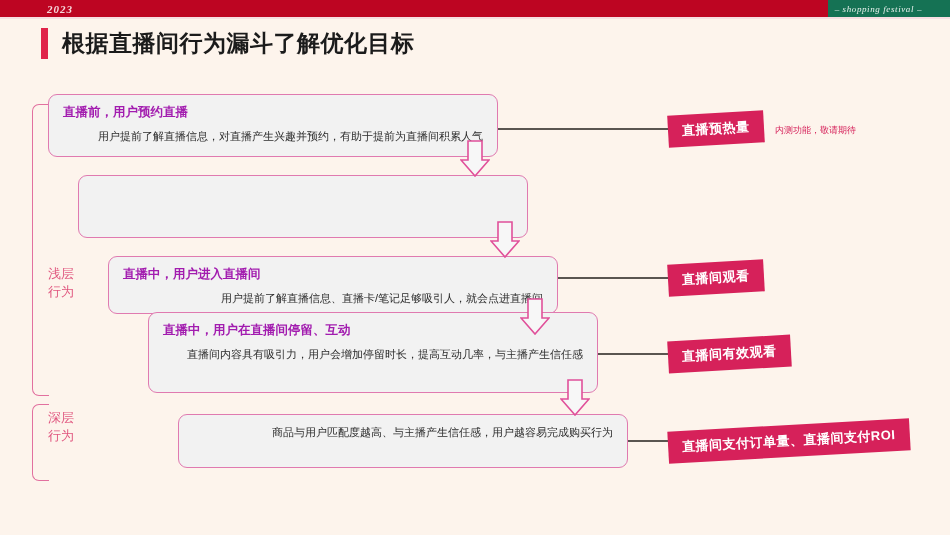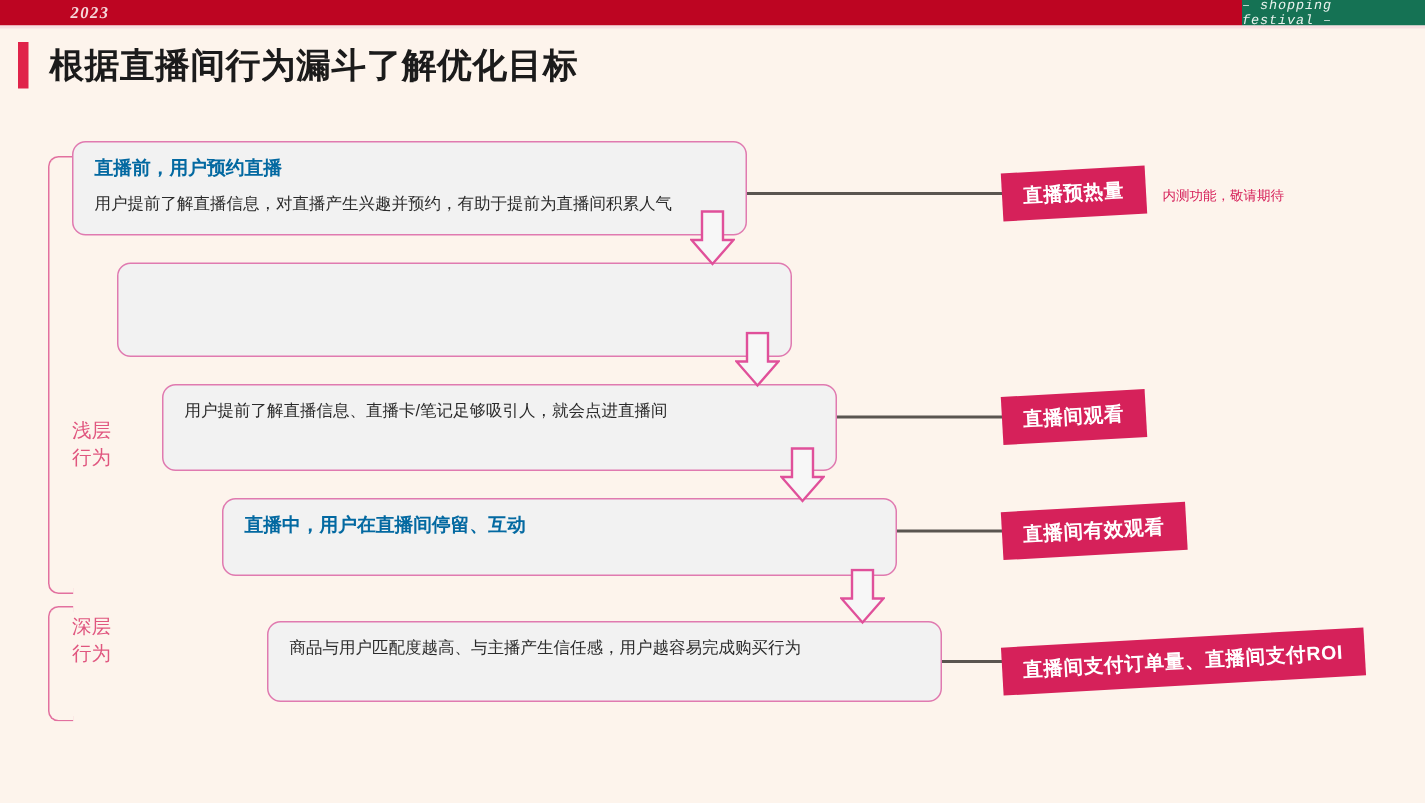--- a/index.html
+++ b/index.html
@@ -43,38 +43,38 @@
     font-weight: bold;
     font-size: 11px;
     color: #f6d7da;
     letter-spacing: 1px;
   }
   .banner-festival {
     position: absolute;
     right: 28px;
     top: 50%;
     transform: translateY(-50%);
-    font-family: Liberation Mono, monospace;
+    font-family: Liberation Serif, serif;
     font-style: italic;
     font-size: 9px;
     color: #e9f2ee;
     letter-spacing: 0.6px;
   }
   .banner-underline {
     position: absolute;
     top: 17px; left: 0;
     width: 950px; height: 2px;
     background: #f7dfe2;
   }
 
   
   .title-wrap {
     position: absolute;
     top: 28px;
-    left: 12px;
+    left: 41px;
     display: flex;
     align-items: center;
   }
   .title-bar {
     width: 7px;
     height: 31px;
     background: #e0234a;
     margin-right: 14px;
   }
   .page-title {
@@ -90,28 +90,29 @@
     position: absolute;
     background: #f2f2f2;
     border: 1.4px solid #e07ab0;
     border-radius: 9px;
     padding: 9px 14px 8px 14px;
     z-index: 3;
   }
   .stage-title {
     font-size: 12.5px;
     font-weight: bold;
-    color: #0369a1;
+    color: #a21caf;
     margin-bottom: 7px;
     white-space: nowrap;
   }
   .stage-body {
     font-size: 11px;
     color: #2b2b2b;
     line-height: 1.55;
+    text-align: right;
   }
 
   
   .arrow {
     position: absolute;
     width: 30px;
     height: 38px;
     z-index: 5;
   }
   .arrow svg { display: block; width: 100%; height: 100%; }
@@ -177,21 +178,21 @@
   </div>
 </div>
 <div class="banner-underline"></div>
 
 <div class="title-wrap">
   <div class="title-bar"></div>
   <div class="page-title">根据直播间行为漏斗了解优化目标</div>
 </div>
 
 <div class="bracket" style="left:32px; top:104px; height:292px;"></div>
-<div class="group-label" style="left:38px; top:278px; width:46px;text-align:center;">
+<div class="group-label" style="left:38px; top:265px; width:46px;text-align:center;">
   <div>浅层</div>
   <div>行为</div>
 </div>
 
 <div class="bracket" style="left:32px; top:404px; height:77px;"></div>
 <div class="group-label" style="left:38px; top:409px; width:46px;">
   <div>深层</div>
   <div>行为</div>
 </div>
 
@@ -202,25 +203,27 @@
 
 <div class="stage" style="left:48px; top:94px; width:450px; height:63px;">
   <div class="stage-title">直播前，用户预约直播</div>
   <div class="stage-body">用户提前了解直播信息，对直播产生兴趣并预约，有助于提前为直播间积累人气</div>
 </div>
 
 <div class="stage" style="left:78px; top:175px; width:450px; height:63px;">
 </div>
 
 <div class="stage" style="left:108px; top:256px; width:450px; height:58px;">
+  <div class="stage-title">直播中，用户进入直播间</div>
   <div class="stage-body">用户提前了解直播信息、直播卡/笔记足够吸引人，就会点进直播间</div>
 </div>
 
-<div class="stage" style="left:148px; top:332px; width:450px; height:52px;">
+<div class="stage" style="left:148px; top:312px; width:450px; height:81px;">
   <div class="stage-title">直播中，用户在直播间停留、互动</div>
+  <div class="stage-body">直播间内容具有吸引力，用户会增加停留时长，提高互动几率，与主播产生信任感</div>
 </div>
 
 <div class="stage" style="left:178px; top:414px; width:450px; height:54px;">
   <div class="stage-body">商品与用户匹配度越高、与主播产生信任感，用户越容易完成购买行为</div>
 </div>
 
 <div class="arrow" style="left:460px; top:140px;">
   <svg viewBox="0 0 30 38" preserveAspectRatio="none">
     <path d="M8 1 L22 1 L22 20 L29 20 L15 36 L1 20 L8 20 Z" fill="#f7f7f7" stroke="#e0509a" stroke-width="1.6"></path>
   </svg>

